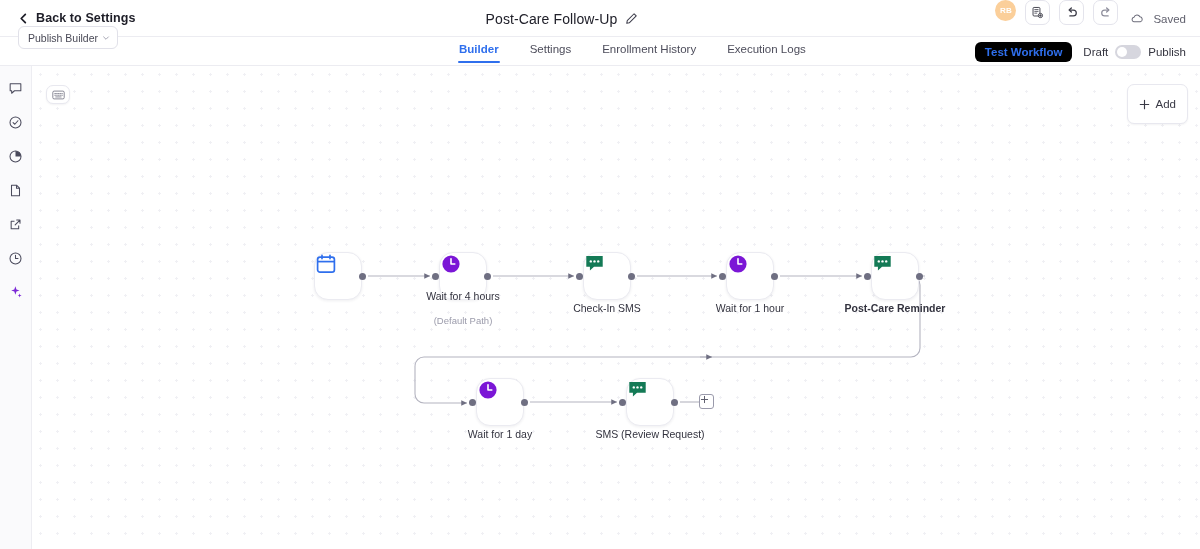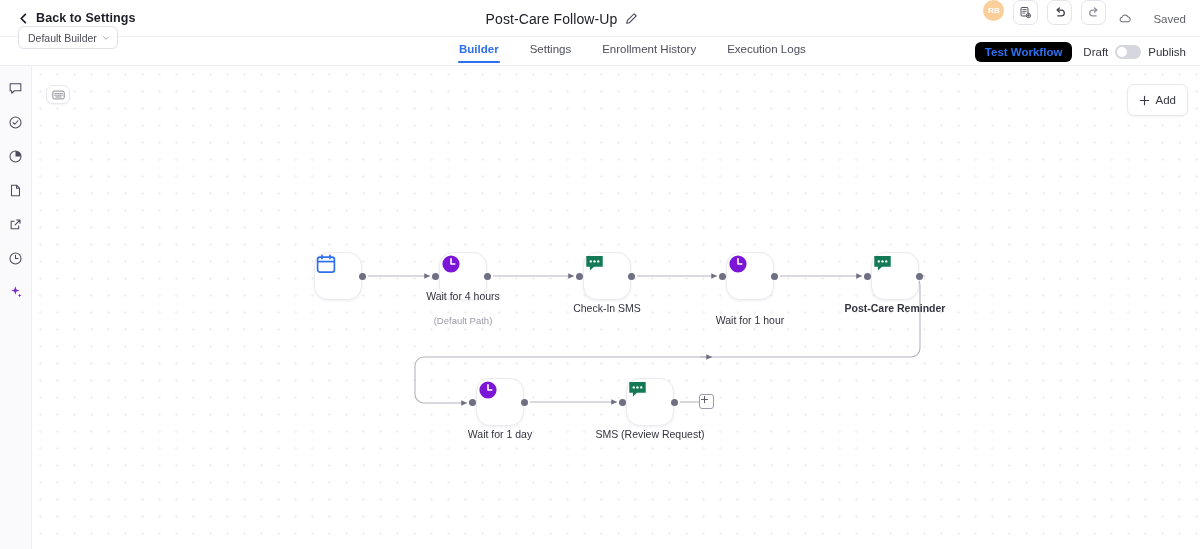--- a/index.html
+++ b/index.html
@@ -44,21 +44,21 @@
     display: flex; align-items: center; justify-content: center;
     letter-spacing: .2px; cursor: pointer;
   }
   .icon-btn {
     width: 25px; height: 25px; border: 1px solid #e4e4ec; border-radius: 7px;
     background: #fff; display: flex; align-items: center; justify-content: center;
     cursor: pointer;
   }
   .icon-btn svg { display: block; }
   .saved-chip {
-    display: flex; align-items: center; gap: 21px;
+    display: flex; align-items: center; gap: 9px;
     font-size: 11.5px; color: #61616e; margin-left: 3px;
   }
 
   
   .subbar {
     position: absolute; left: 0; top: 37px; width: 1200px; height: 29px;
     background: #ffffff; border-bottom: 1px solid #ececf1;
   }
   .builder-select {
     position: absolute; left: 18px; top: -11px;
@@ -125,21 +125,21 @@
     overflow: hidden;
   }
   .canvas-btn {
     position: absolute; background: #fff; border: 1px solid #e8e8ef;
     border-radius: 7px; cursor: pointer;
     box-shadow: 0 1px 2px rgba(20,20,40,.05);
     display: flex; align-items: center; justify-content: center;
   }
   .minimap-btn { left: 14px; top: 19px; width: 24px; height: 19px; }
   .add-btn {
-    right: 12px; top: 18px; height: 32px; padding: 0 11px; gap: 6px;
+    right: 12px; top: 18px; height: 40px; padding: 0 11px; gap: 6px;
     font-size: 11.5px; color: #3a3a46;
   }
 
   
   .flow { position: absolute; left: 0; top: 0; width: 1168px; height: 483px; }
   .flow svg { position: absolute; left: 0; top: 0; }
 
   .node {
     position: absolute; width: 48px; height: 48px;
     background: #ffffff; border: 1px solid #ebebf1; border-radius: 14px;
@@ -211,21 +211,21 @@
       <svg width="14" height="14" viewBox="0 0 16 16">
         <path d="M4.4 11.2 a2.7 2.7 0 0 1 .3 -5.3 a3.5 3.5 0 0 1 6.6 -0.4 a2.9 2.9 0 0 1 0.5 5.7 Z" fill="none" stroke="#6b6b79" stroke-width="1.15" stroke-linejoin="round"></path>
       </svg>
       <span>Saved</span>
     </div>
   </div>
 </div>
 
 <div class="subbar">
   <div class="builder-select">
-    <span>Default Builder</span>
+    <span>Publish Builder</span>
     <svg class="caret" viewBox="0 0 10 10">
       <path d="M2 3.6 L5 6.6 L8 3.6" fill="none" stroke="#9b9baa" stroke-width="1.1" stroke-linecap="round" stroke-linejoin="round"></path>
     </svg>
   </div>
 
   <div class="tabs">
     <div class="tab active">Builder</div>
     <div class="tab">Settings</div>
     <div class="tab">Enrollment History</div>
     <div class="tab">Execution Logs</div>
@@ -366,21 +366,21 @@
     <div class="node-label" style="left:500px; top:236px;">Check-In SMS</div>
 
     <div class="node" style="left:694px; top:186px;">
       <svg width="22" height="22" viewBox="0 0 22 22">
         <circle cx="11" cy="11" r="8.6" fill="#7b16d6"></circle>
         <path d="M11 5.8 V11 H14.8" fill="none" stroke="#ffffff" stroke-width="1.6" stroke-linecap="round" stroke-linejoin="round"></path>
       </svg>
     </div>
     <div class="port" style="left:687px; top:206.5px;"></div>
     <div class="port" style="left:739px; top:206.5px;"></div>
-    <div class="node-label" style="left:643px; top:248px;">Wait for 1 hour</div>
+    <div class="node-label" style="left:643px; top:236px;">Wait for 1 hour</div>
 
     <div class="node" style="left:839px; top:186px;">
       <svg width="21" height="21" viewBox="0 0 22 22">
         <path d="M2.4 3.2 h17.2 v11.1 h-9.1 l-4.3 4 v-4 h-3.8 z" fill="#147a56"></path>
         <circle cx="7.1" cy="8.8" r="1.25" fill="#ffffff"></circle>
         <circle cx="11" cy="8.8" r="1.25" fill="#ffffff"></circle>
         <circle cx="14.9" cy="8.8" r="1.25" fill="#ffffff"></circle>
       </svg>
     </div>
     <div class="port" style="left:832px; top:206.5px;"></div>

